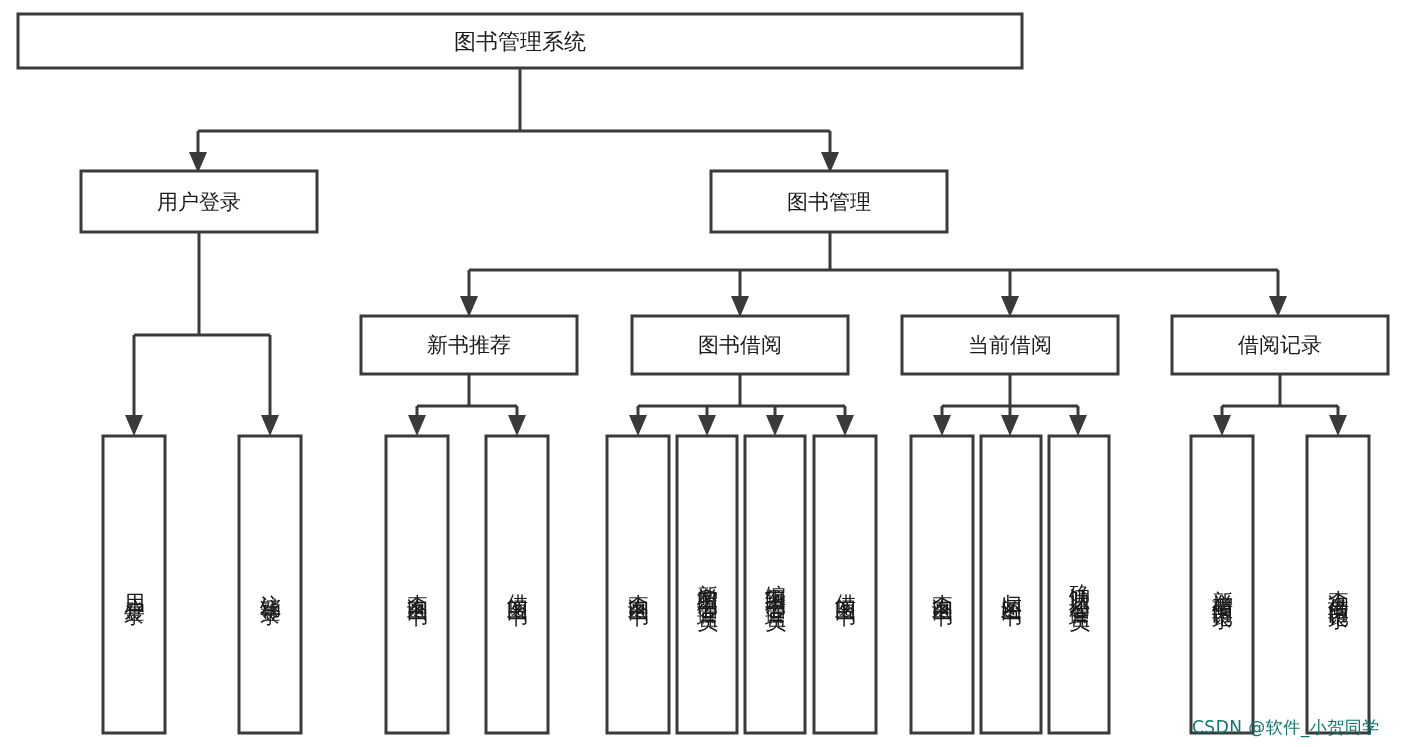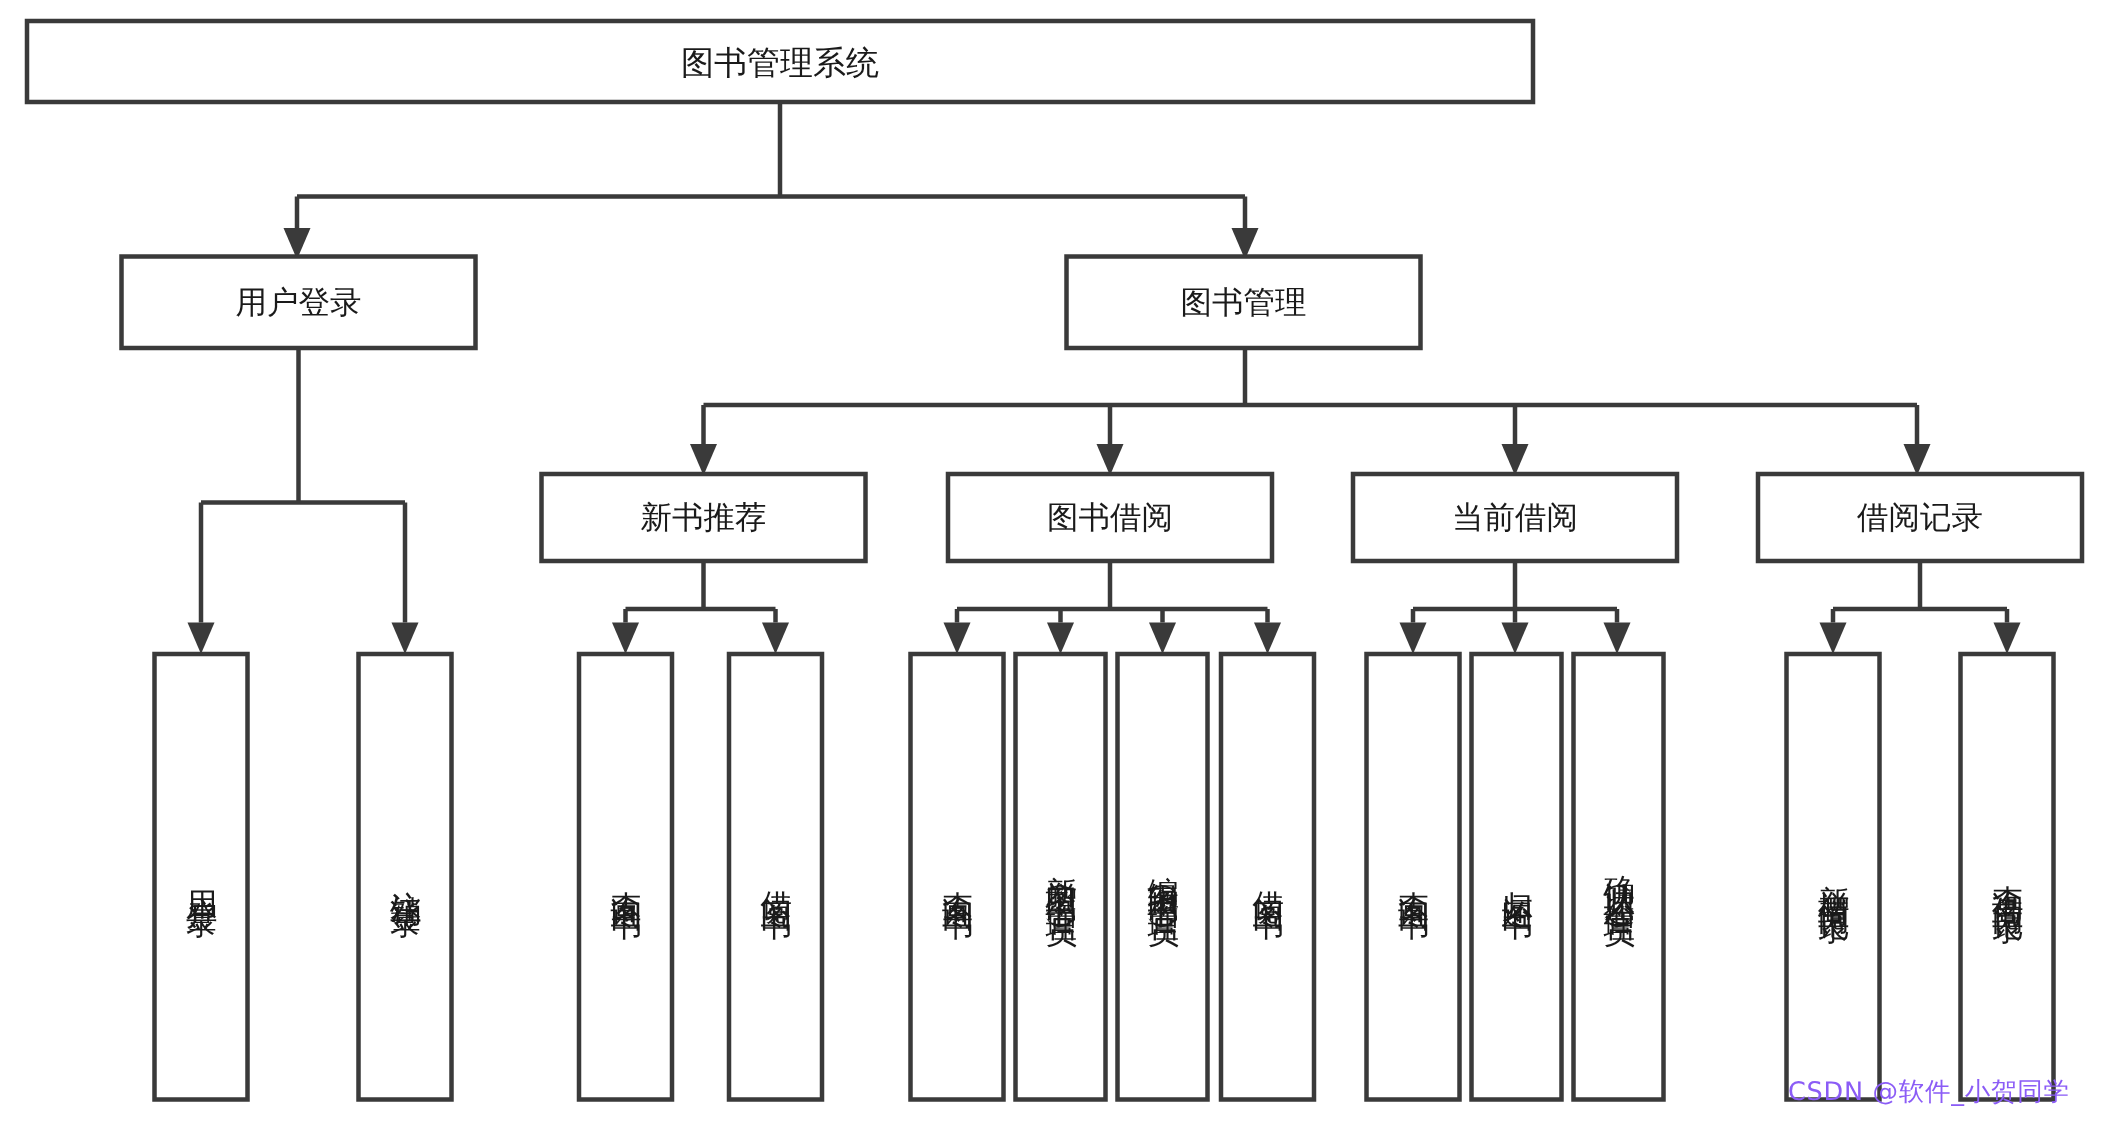--- a/index.html
+++ b/index.html
@@ -69,21 +69,21 @@
     align-items: center;
     justify-content: center;
     text-align: center;
     white-space: nowrap;
     pointer-events: none;
   }
   .watermark {
     position: absolute;
     font-family: "DejaVu Sans", "Liberation Sans", sans-serif;
     font-size: 17px;
-    color: #8b5cf6;
+    color: #0f766e;
     white-space: nowrap;
     letter-spacing: 0.5px;
   }
 </style>
 </head>
 <body>
 
 <div id="diagram-root">
 
   <svg class="diagram" viewBox="0 0 1405 747" xmlns="http://www.w3.org/2000/svg">

